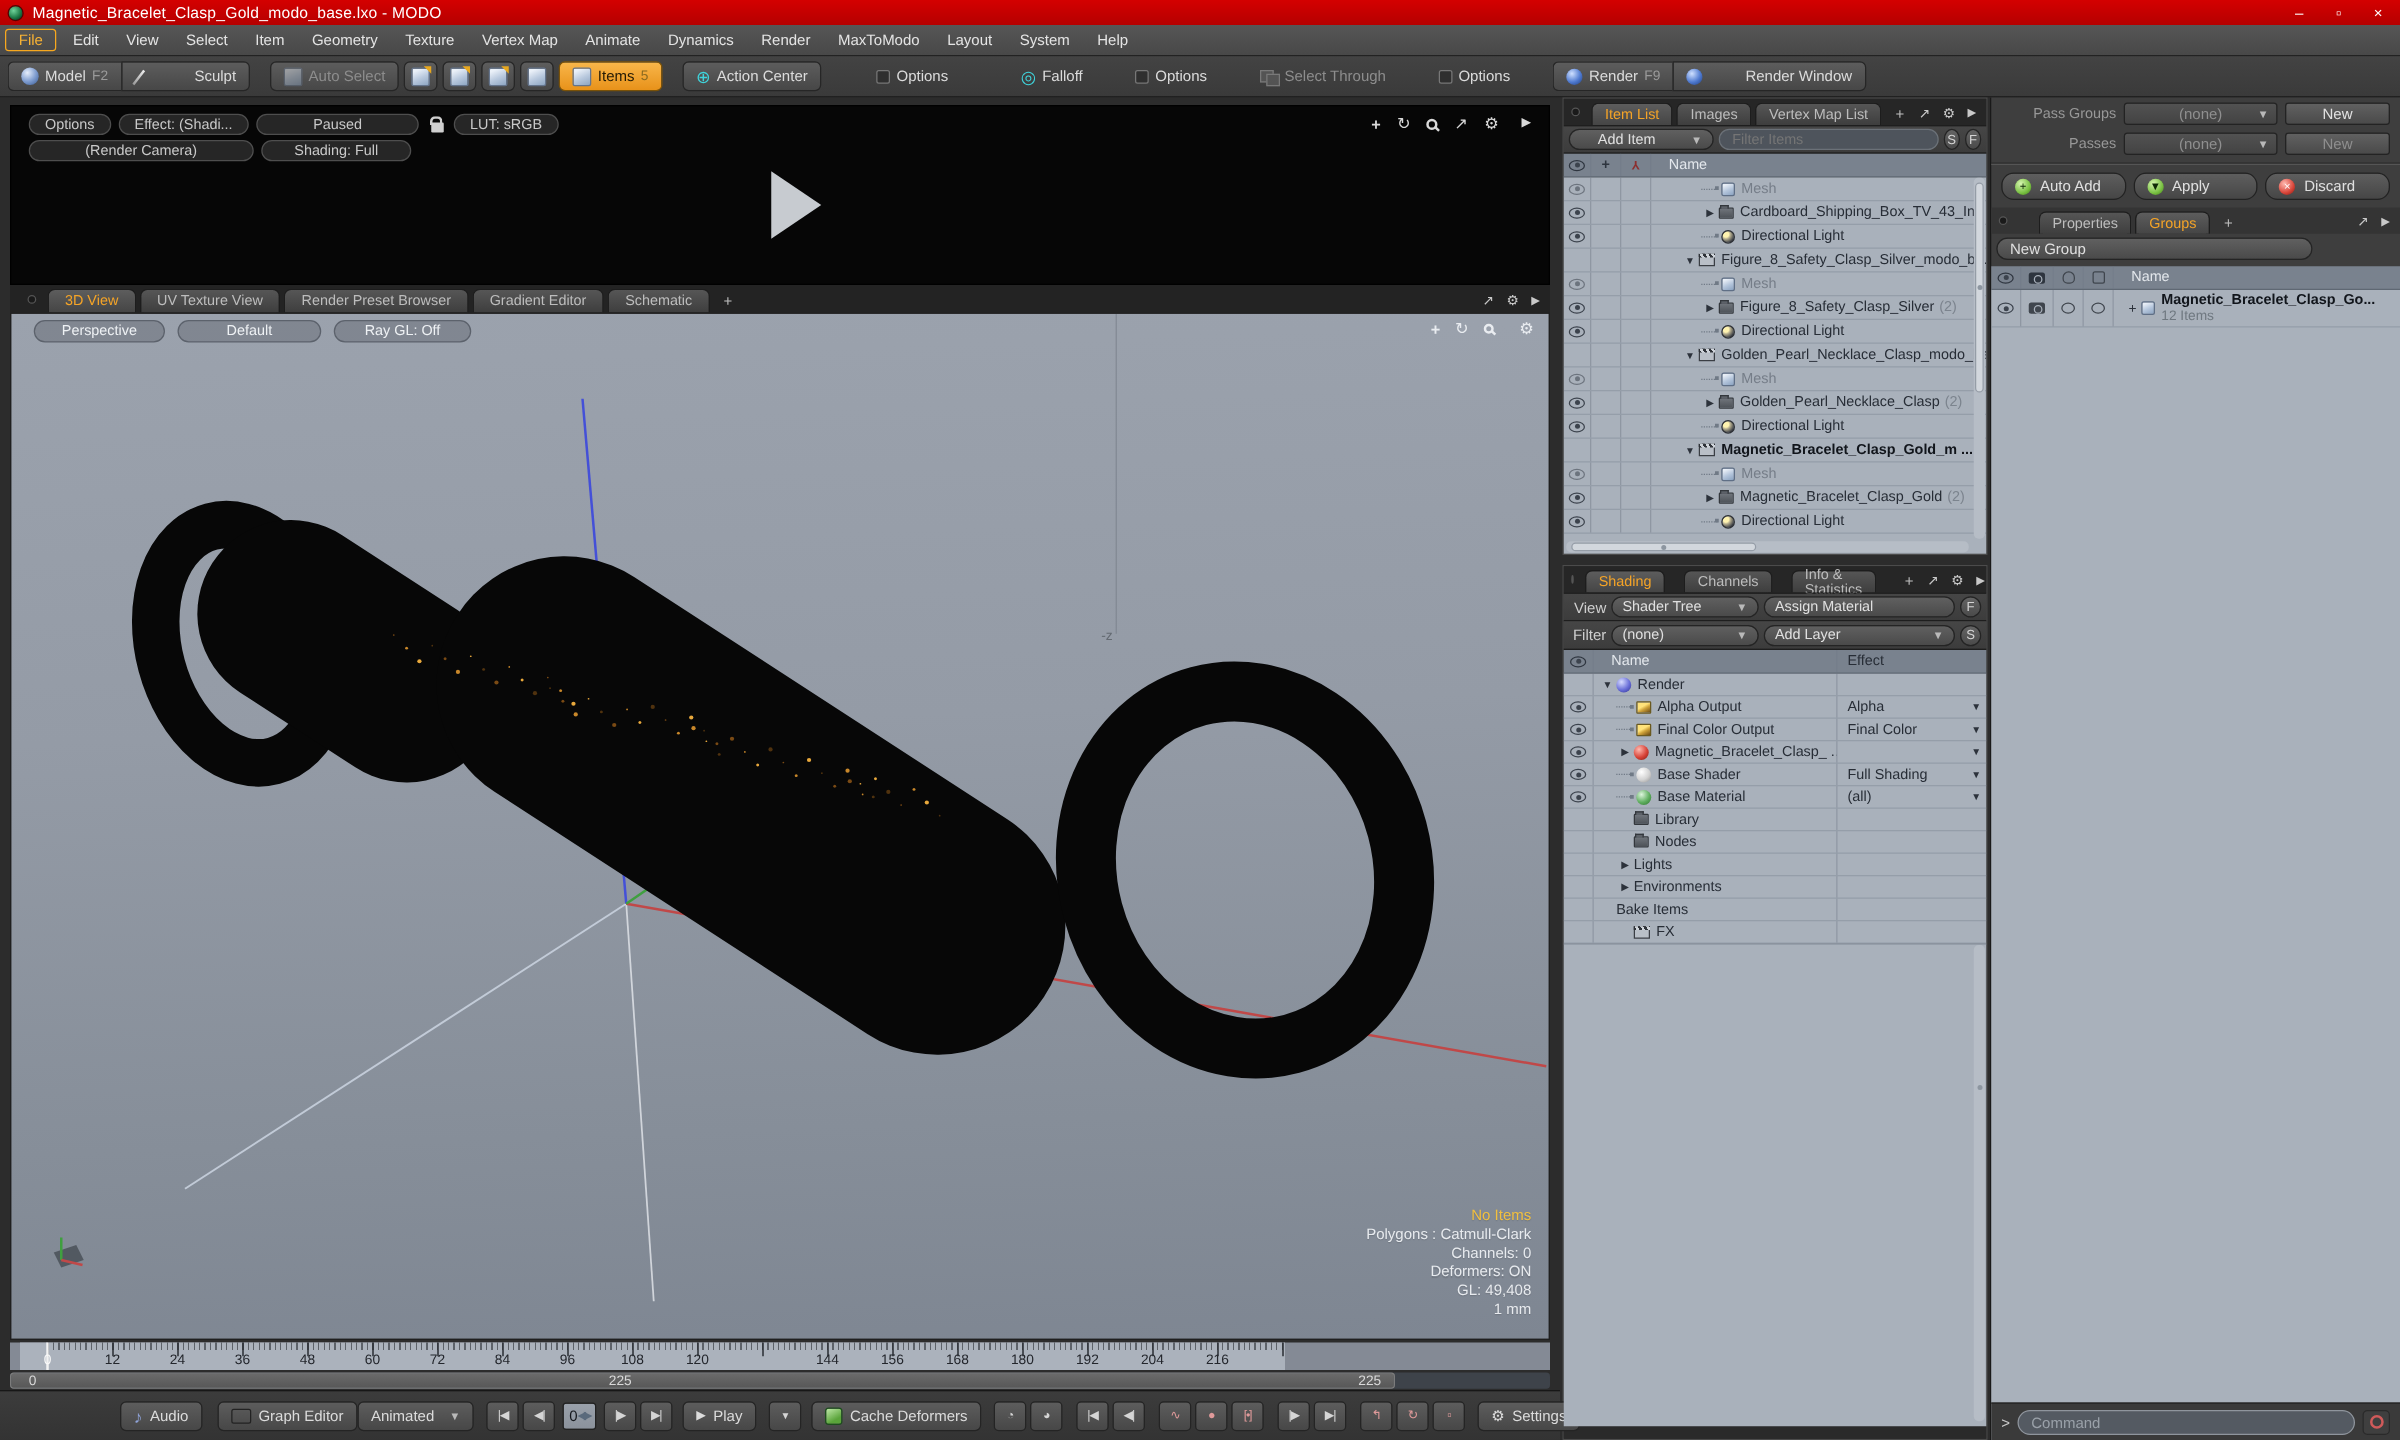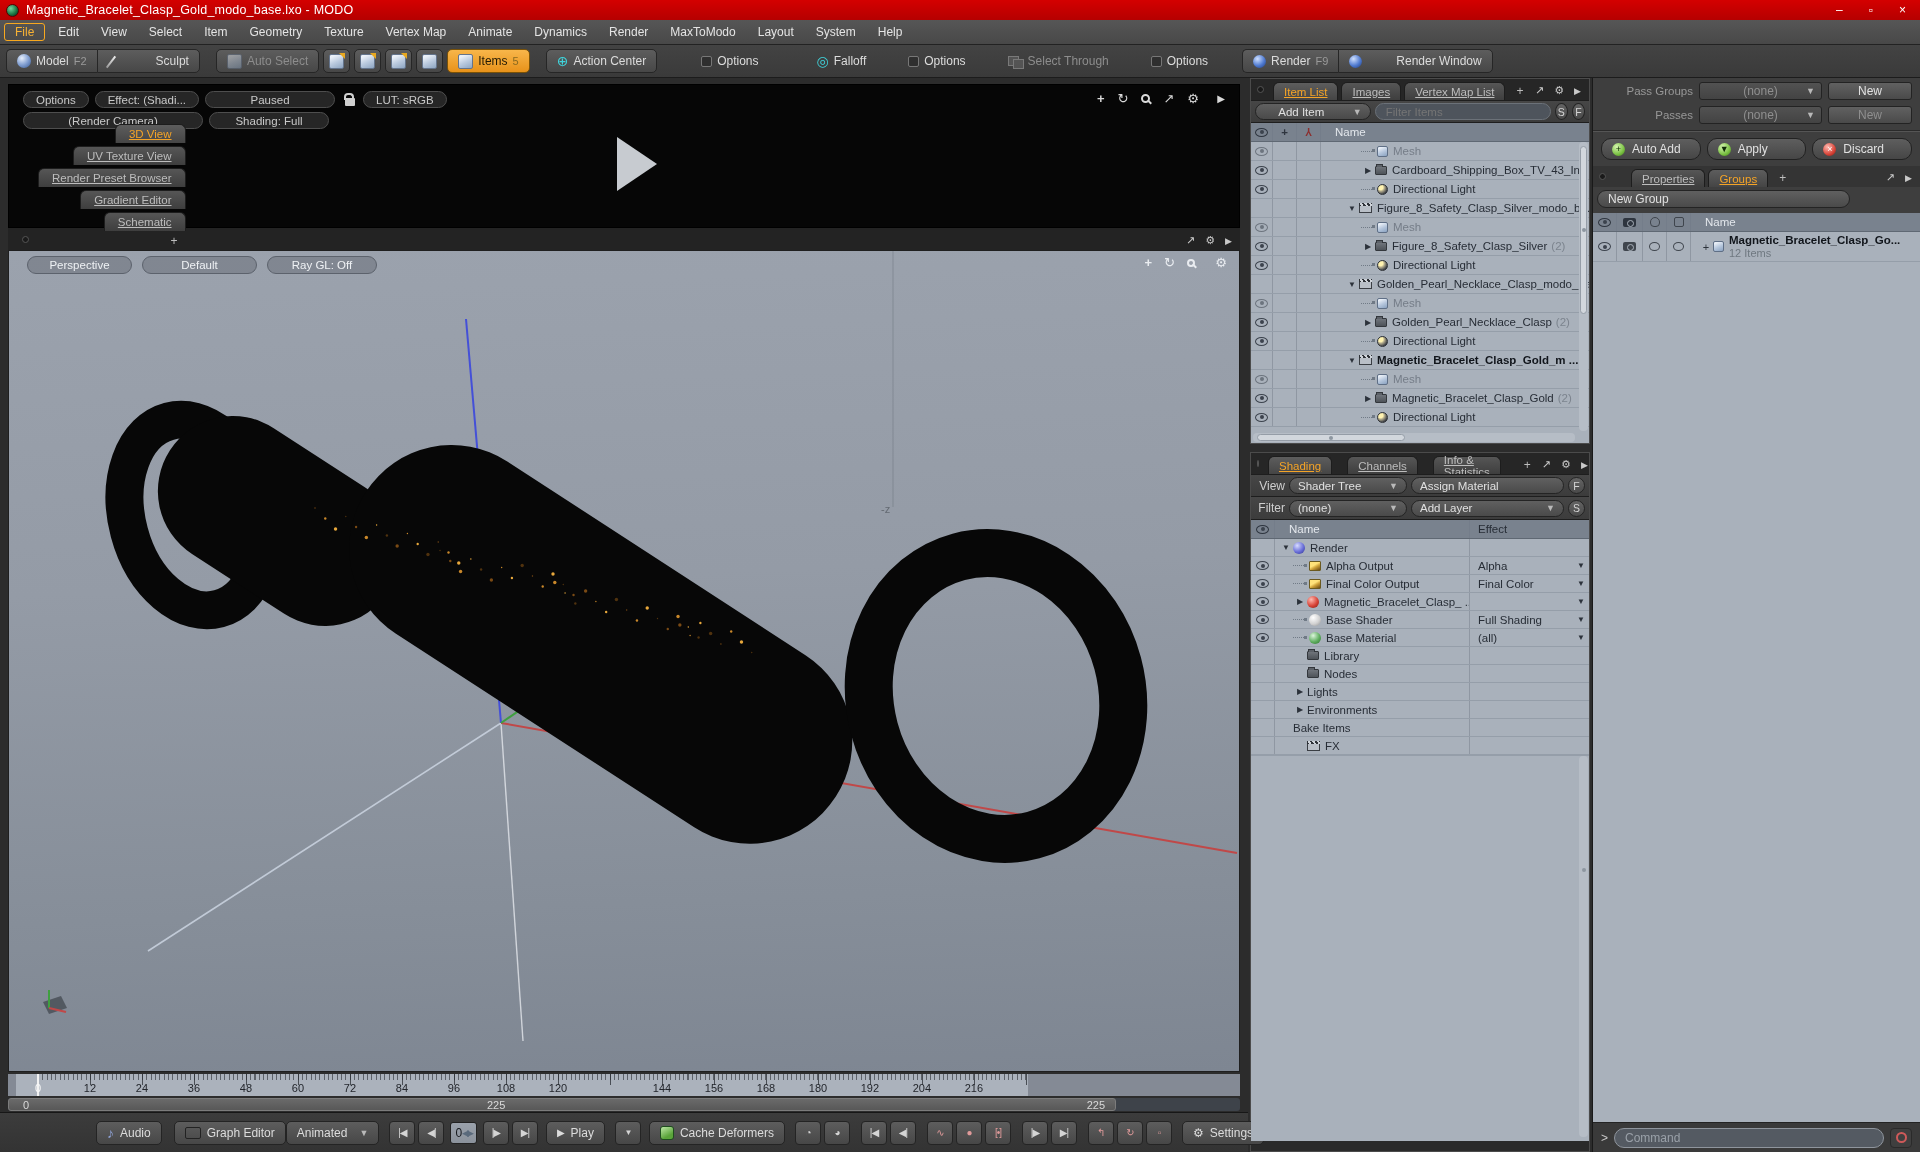--- a/index.html
+++ b/index.html
@@ -67,21 +67,21 @@
   #rp-arrow { position:absolute; right:14px; top:8px; color:#d9d9d9; font-size:10px; }
   .mag { width:9px; height:9px; border:2px solid #d9d9d9; border-radius:50%; position:relative; display:inline-block; }
   .mag::after { content:""; position:absolute; width:5px; height:2px; background:#d9d9d9; transform:rotate(45deg); right:-4px; bottom:-2px; }
   #play-big { position:absolute; left:608px; top:52px; width:0; height:0;
     border-left:40px solid #d2d6db; border-top:27px solid transparent; border-bottom:27px solid transparent; opacity:.95; }
 
   
   #vp-tabbar { position:absolute; left:8px; top:150px; width:1232px; height:22px; background:#232323;
     display:flex; align-items:flex-end; padding-left:14px; gap:3px; }
   .tab { height:19px; padding:0 13px; display:flex; align-items:center; border-radius:6px 6px 0 0;
-    background:linear-gradient(#565656,#3e3e3e); border:1px solid #1d1d1d; border-bottom:none; color:#bdbdbd; font-size:11.5px;text-decoration:underline; }
+    background:linear-gradient(#565656,#3e3e3e); border:1px solid #1d1d1d; border-bottom:none; color:#bdbdbd; font-size:11.5px; }
   .tab.on { color:#f5a427; background:linear-gradient(#5d5d5d,#454545); }
   .tab-plus { color:#bdbdbd; padding:0 8px 2px; }
   .knob { width:7px; height:7px; border-radius:50%; background:#1a1a1a; border:1px solid #555;
     align-self:center; margin-right:6px; }
   .strip-icons { margin-left:auto; display:flex; gap:10px; align-items:center; color:#c9c9c9; font-size:11px; padding:0 8px 3px 0; }
 
   
   #viewport { position:absolute; left:8px; top:172px; width:1232px; height:822px; overflow:hidden;
     background:linear-gradient(178deg,#9ba2ad 0%,#949ba6 40%,#868e99 78%,#7e8692 100%); border:1px solid #1f1f1f; }
   #vp-svg { position:absolute; inset:0; }
@@ -358,21 +358,21 @@
         <span>↻</span>
         <span class="mag"></span>
         <span>↗</span>
         <span>⚙</span>
       </div>
       <span id="rp-arrow">▶</span>
     </div>
 
     <div id="vp-tabbar">
       <span class="knob"></span>
-      <span id="vp-tabs" style="display:flex;gap:3px;align-items:flex-end;flex-direction:column;">
+      <span id="vp-tabs" style="display:flex;gap:3px;align-items:flex-end;">
           <div class="tab on">3D View</div>
           <div class="tab">UV Texture View</div>
           <div class="tab">Render Preset Browser</div>
           <div class="tab">Gradient Editor</div>
           <div class="tab">Schematic</div>
           <span class="tab-plus">+</span>
         </span>
       <span class="strip-icons">
         <span>↗</span>
         <span>⚙</span>
@@ -460,20 +460,28 @@
         <span class="vpill" style="min-width:115px;justify-content:center;">Default</span>
         <span class="vpill" style="min-width:110px;justify-content:center;">Ray GL: Off</span>
       </div>
       <div id="vp-icons">
         <span style="font-weight:bold;">+</span>
         <span>↻</span>
         <span class="mag-dark"></span>
       </div>
       <span id="vp-gear">⚙</span>
       <span id="axis-label-z">-z</span>
+      <div id="vp-stats">
+          <div class="stat-hl">No Items</div>
+          <div>Polygons : Catmull-Clark</div>
+          <div>Channels: 0</div>
+          <div>Deformers: ON</div>
+          <div>GL: 49,408</div>
+          <div>1 mm</div>
+        </div>
     </div>
 
     <div id="timeline">
       <div id="ruler">
         <div id="ruler-active"></div>
         <div id="playhead"></div>
         <div id="frame-labels">
             <span class="fr-label zero" style="left: 30px;">0</span>
             <span class="fr-label" style="left: 81.996px;">12</span>
             <span class="fr-label" style="left: 133.992px;">24</span>

